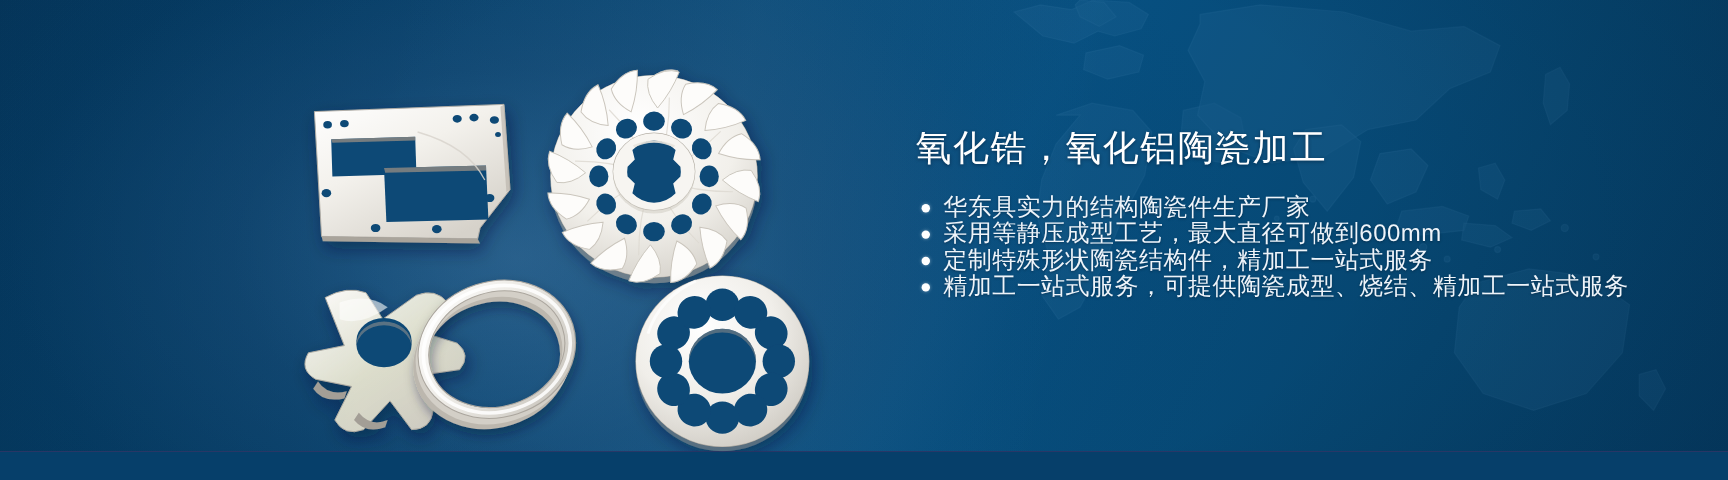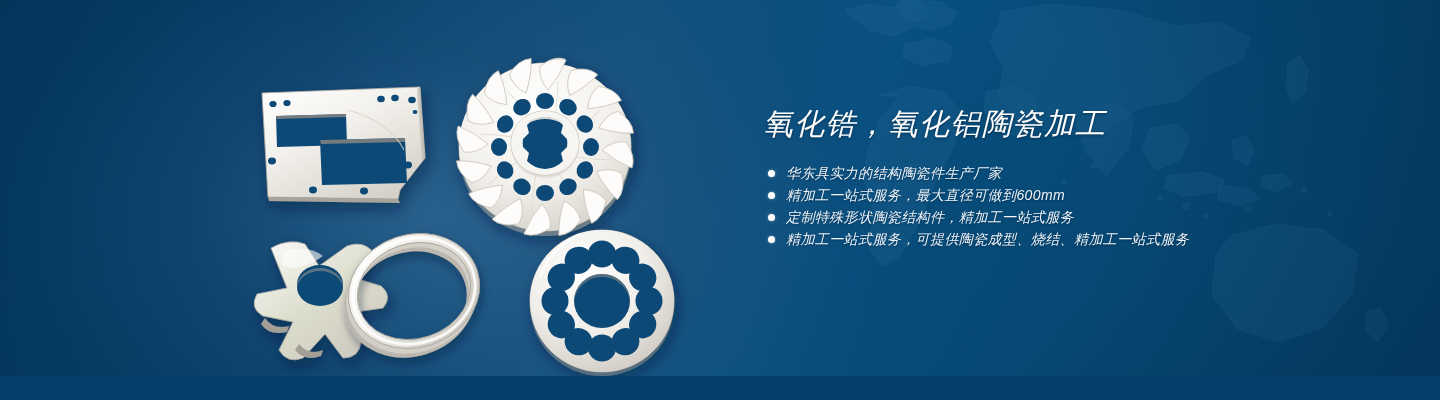--- a/index.html
+++ b/index.html
@@ -4,21 +4,20 @@
 <style>
   * { margin:0; padding:0; box-sizing:border-box; }
   html, body {
     width:1440px; height:400px; overflow:hidden;
     font-family:"Liberation Sans","DejaVu Sans",sans-serif;
     background:#063f6a;
   }
   #banner {
     position:relative; width:1440px; height:376px; overflow:hidden;
     background:#be185d;
-    font-style:italic;
   }
   
   .bg-base {
     position:absolute; inset:0;
     background:
       radial-gradient(ellipse 620px 420px at 430px 215px,
         rgba(42,96,140,0.85) 0%,
         rgba(26,76,119,0.55) 38%,
         rgba(10,62,104,0.12) 68%,
         rgba(6,62,104,0) 100%),
@@ -43,21 +42,21 @@
   
   .copy { position:absolute; left:763px; top:104px; width:600px; }
   .headline {
     color:#ffffff; font-size:30px; font-weight:400; letter-spacing:1.2px;
     line-height:40px; white-space:nowrap;
     text-shadow:0 1px 3px rgba(0,12,26,0.45);
   }
   .bullets { margin-top:18px; list-style:none; }
   .bullet {
     display:flex; align-items:center; min-height:22px;
-    color:#eef4fa; font-size:14px; line-height:22px; letter-spacing:.4px;
+    color:#eef4fa; font-size:20px; line-height:22px; letter-spacing:.4px;
     white-space:nowrap; text-shadow:0 1px 2px rgba(0,12,26,0.40);
   }
   .dot {
     flex:0 0 auto; width:7px; height:7px; border-radius:50%;
     background:#ffffff; margin-right:11px; margin-left:5px;
     box-shadow:0 0 3px rgba(255,255,255,0.45);
   }
 </style>
 </head>
 <body>
@@ -401,21 +400,21 @@
   <div class="copy">
     <div class="headline">氧化锆，氧化铝陶瓷加工</div>
 
     <ul class="bullets">
       <li class="bullet">
         <span class="dot"></span>
         <span>华东具实力的结构陶瓷件生产厂家</span>
       </li>
       <li class="bullet">
         <span class="dot"></span>
-        <span>精加工一站式服务，最大直径可做到600mm</span>
+        <span>采用等静压成型工艺，最大直径可做到600mm</span>
       </li>
       <li class="bullet">
         <span class="dot"></span>
         <span>定制特殊形状陶瓷结构件，精加工一站式服务</span>
       </li>
       <li class="bullet">
         <span class="dot"></span>
         <span>精加工一站式服务，可提供陶瓷成型、烧结、精加工一站式服务</span>
       </li>
     </ul>

